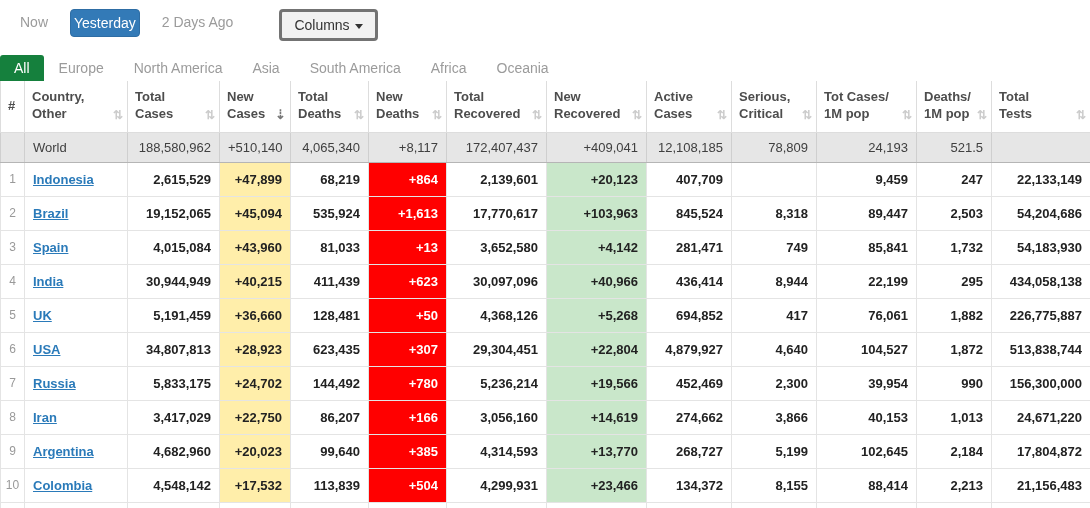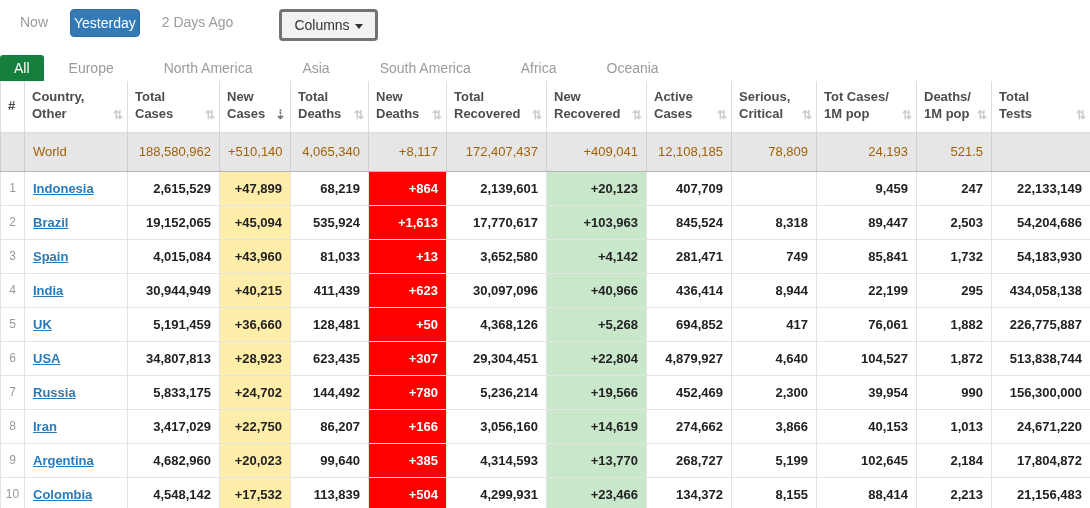--- a/index.html
+++ b/index.html
@@ -40,21 +40,21 @@
   .search-label { color: #555; font-size: 14px; margin-right: 8px; }
   .search-input {
     width: 183px; height: 27px;
     border: 1px solid #bbb; border-radius: 4px;
     font-size: 13px; padding: 0 8px; outline: none;
     font-family: "Liberation Sans", sans-serif;
   }
   
   .tabs { display: flex; align-items: flex-end; margin-top: 11px; height: 28px; }
   .tab {
-    font-size: 14px; color: #9b9b9b; padding: 5px 25px; cursor: pointer;
+    font-size: 14px; color: #9b9b9b; padding: 5px 15px; cursor: pointer;
     white-space: nowrap;
   }
   .tab.active {
     background: #15803d; color: #fff; border-radius: 3px 3px 0 0;
     padding: 5px 14px;
   }
   
   table {
     width: 1090px; border-collapse: collapse; table-layout: fixed;
     font-size: 13px; color: #222;
@@ -69,21 +69,21 @@
   thead th .sort-icon {
     position: absolute; right: 5px; bottom: 8px;
     font-size: 12px; color: #ccc; letter-spacing: -1px;
   }
   thead th .sort-icon.active { color: #777; font-size: 13px; }
   td {
     height: 34px; border: 1px solid #e4e4e4;
     padding: 4px 8px; white-space: nowrap; overflow: hidden;
   }
   tr.world-row td {
-    background: #e6e6e6; height: 39px; font-weight: normal; color: #a16207;
+    background: #e6e6e6; height: 30px; font-weight: normal; color: #404040;
     border-top: 1px solid #b5b5b5; border-bottom: 1px solid #b5b5b5;
     border-left-color: #cfcfcf; border-right-color: #cfcfcf;
   }
   td.num { text-align: right; font-weight: bold; }
   tr.world-row td.num { font-weight: normal; }
   td.rank { color: #999; text-align: center; font-size: 12px; font-weight: normal; padding: 4px 2px; }
   td.country { text-align: left; }
   td.country a {
     color: #2a7ab9; font-weight: bold; text-decoration: underline; cursor: pointer;
   }

